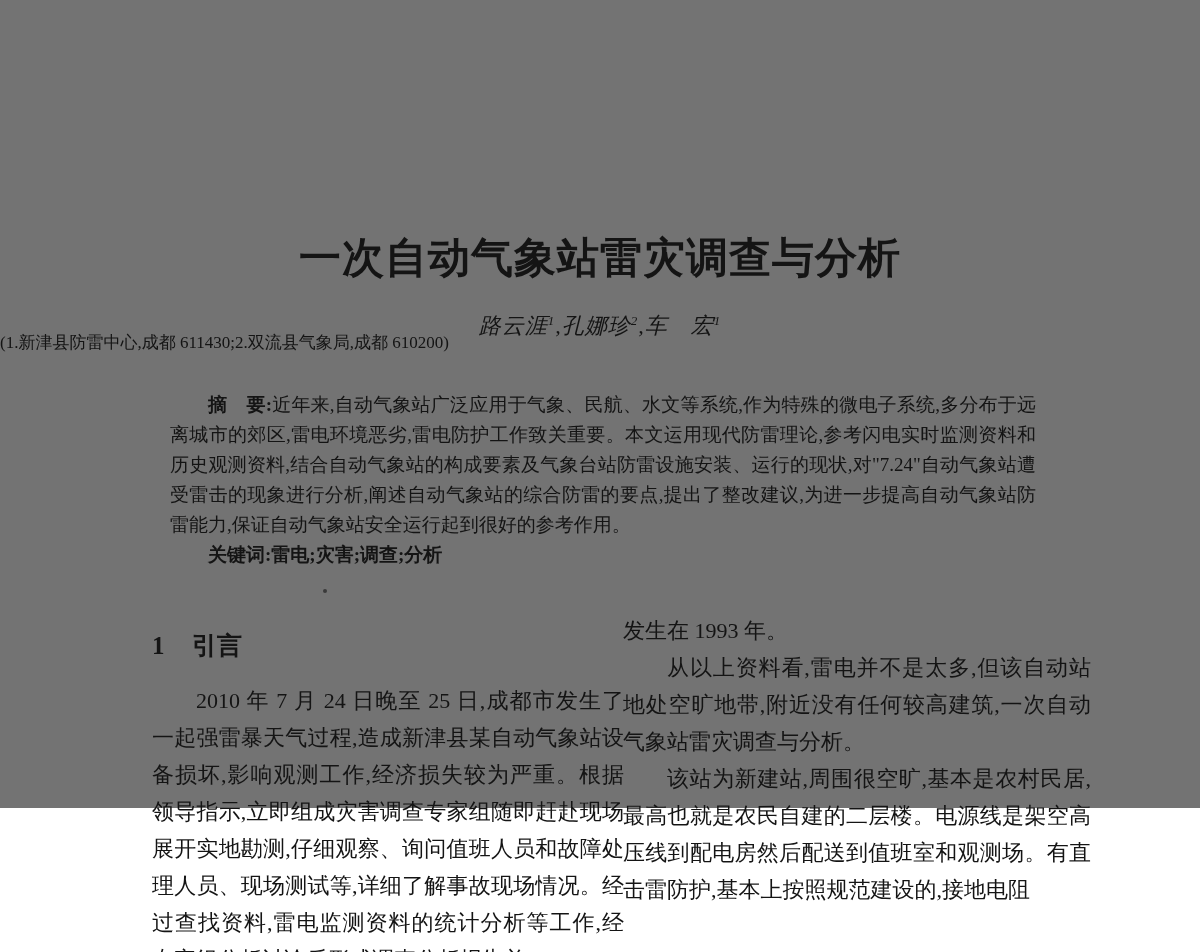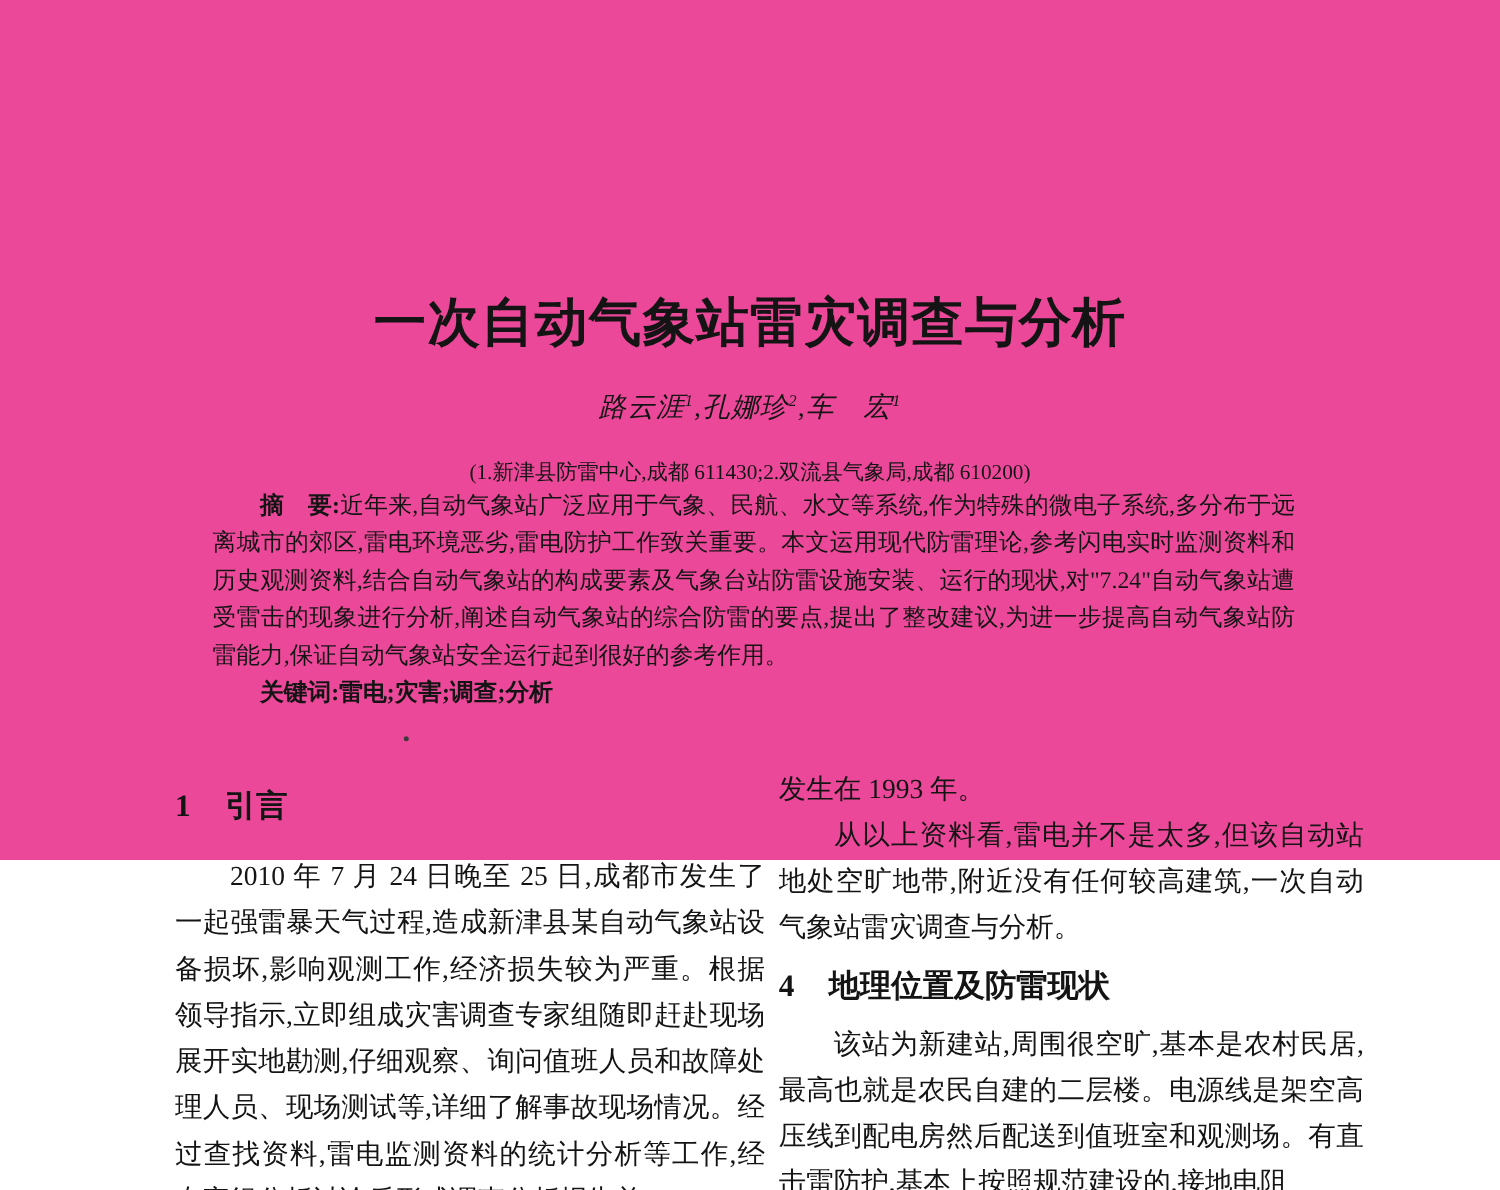--- a/index.html
+++ b/index.html
@@ -10,22 +10,22 @@
   body {
     width: 1200px;
     height: 952px;
     overflow: hidden;
     font-family: "Liberation Serif", serif;
     color: #141414;
   }
   .page {
     position: relative;
     width: 1200px;
-    height: 688px;
-    background: #ec4899;
+    height: 808px;
+    background: #737373;
   }
   
   .title {
     position: absolute;
     top: 230px;
     left: 0;
     width: 100%;
     margin: 0;
     text-align: center;
     font-size: 42px;
@@ -41,24 +41,24 @@
     font-size: 22px;
     letter-spacing: 1px;
     font-style: italic;
   }
   .authors sup {
     font-size: 13px;
     line-height: 0;
   }
   .affiliation {
     position: absolute;
-    top: 366px;
+    top: 331px;
     left: 0;
     width: 100%;
-    text-align: center;
+    text-align: left;
     font-size: 17px;
   }
   
   .abstract {
     position: absolute;
     left: 170px;
     top: 390px;
     width: 866px;
     font-size: 19px;
     line-height: 30px;
@@ -85,21 +85,21 @@
   }
   
   .col {
     position: absolute;
     text-align: justify;
     font-size: 22px;
     line-height: 37px;
     overflow: hidden;
   }
   .col-left {
-    left: 140px;
+    left: 152px;
     top: 630px;
     width: 472px;
     height: 322px;
   }
   .col-right {
     left: 623px;
     top: 612px;
     width: 468px;
     height: 340px;
   }
@@ -145,17 +145,16 @@
   <div class="speck"></div>
 
   <div class="col col-left">
     <h2 class="sec-heading"><span class="sec-num">1</span><span>引言</span></h2>
     <p class="body-p indent">2010 年 7 月 24 日晚至 25 日,成都市发生了一起强雷暴天气过程,造成新津县某自动气象站设备损坏,影响观测工作,经济损失较为严重。根据领导指示,立即组成灾害调查专家组随即赶赴现场展开实地勘测,仔细观察、询问值班人员和故障处理人员、现场测试等,详细了解事故现场情况。经过查找资料,雷电监测资料的统计分析等工作,经专家组分析讨论后形成调查分析报告并</p>
   </div>
 
   <div class="col col-right">
     <p class="body-p">发生在 1993 年。</p>
     <p class="body-p indent">从以上资料看,雷电并不是太多,但该自动站地处空旷地带,附近没有任何较高建筑,一次自动气象站雷灾调查与分析。</p>
-    <h2 class="sec-heading"><span class="sec-num">4</span><span>地理位置及防雷现状</span></h2>
     <p class="body-p indent">该站为新建站,周围很空旷,基本是农村民居,最高也就是农民自建的二层楼。电源线是架空高压线到配电房然后配送到值班室和观测场。有直击雷防护,基本上按照规范建设的,接地电阻</p>
   </div>
 
 </div>
 
 </body></html>

